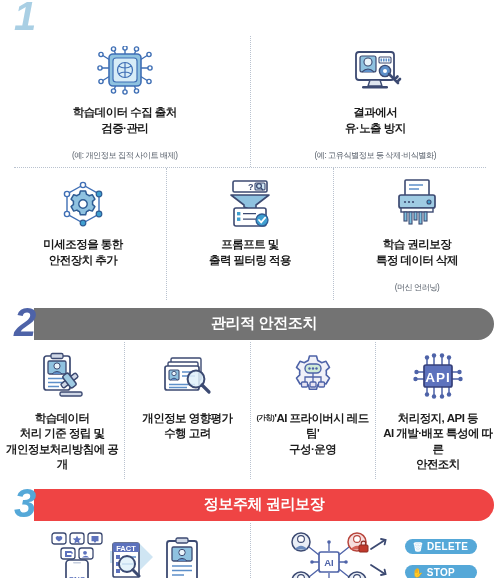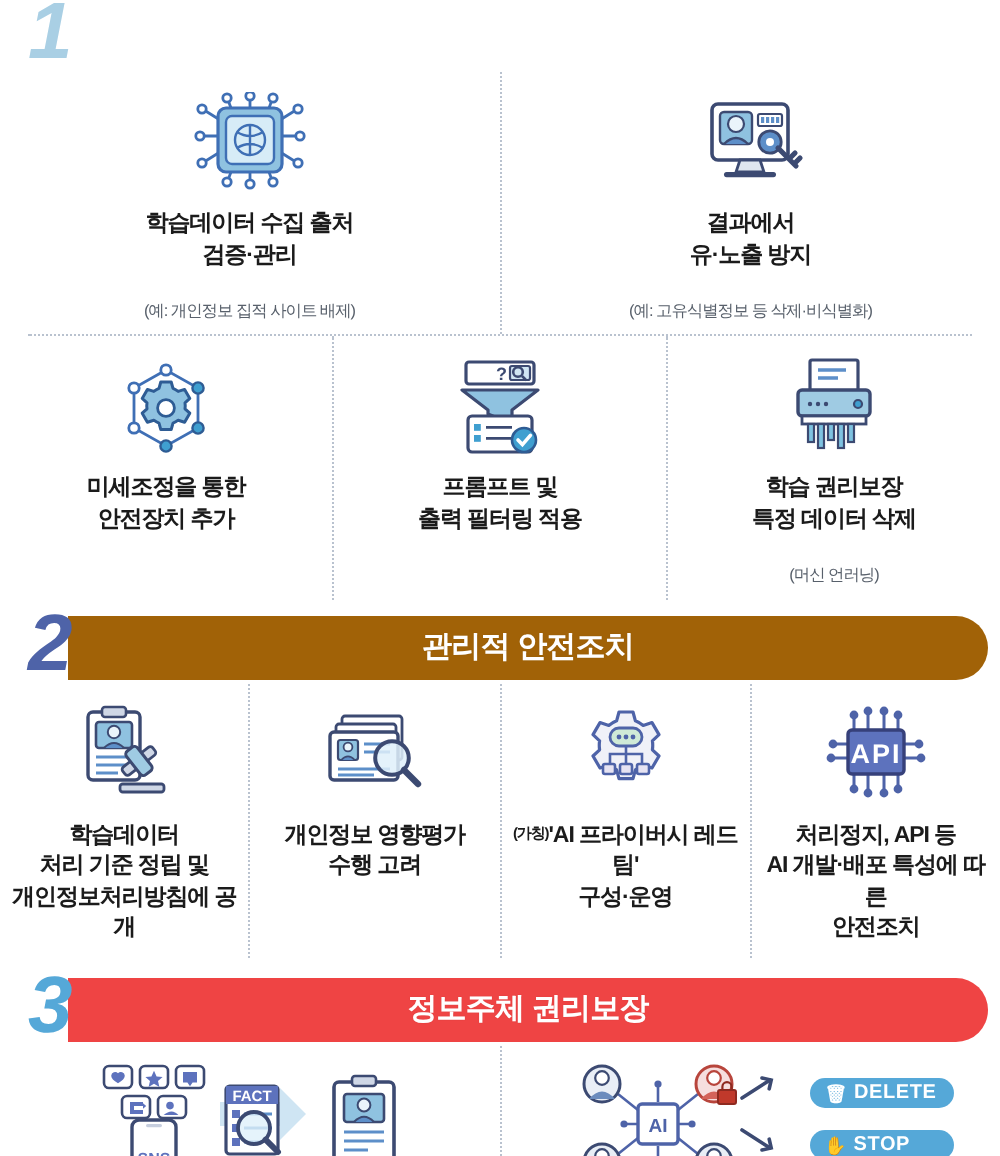--- a/index.html
+++ b/index.html
@@ -234,21 +234,21 @@
         <div class="lbl">학습 권리보장
 특정 데이터 삭제</div>
         <div class="sub">(머신 언러닝)</div>
       </div>
     </div>
   </div>
 
   <div style="margin-top:6px">
     <div class="sec-head">
       <div class="sec-num" style="color:#4e63a8">2</div>
-      <div class="sec-bar" style="background:#a16207">
+      <div class="sec-bar" style="background:#737373">
         <span class="sec-title">관리적 안전조치</span>
       </div>
     </div>
 
     <div class="body3">
       <div class="cell">
         <div class="ico">
           <svg width="56" height="52" viewBox="0 0 56 52">
             <rect x="10" y="4" width="26" height="34" rx="2.5" fill="#fff" stroke="#3c4a72" stroke-width="1.7"></rect>
             <rect x="17" y="1.5" width="12" height="5" rx="1.5" fill="#cfd7e6" stroke="#3c4a72" stroke-width="1.3"></rect>

